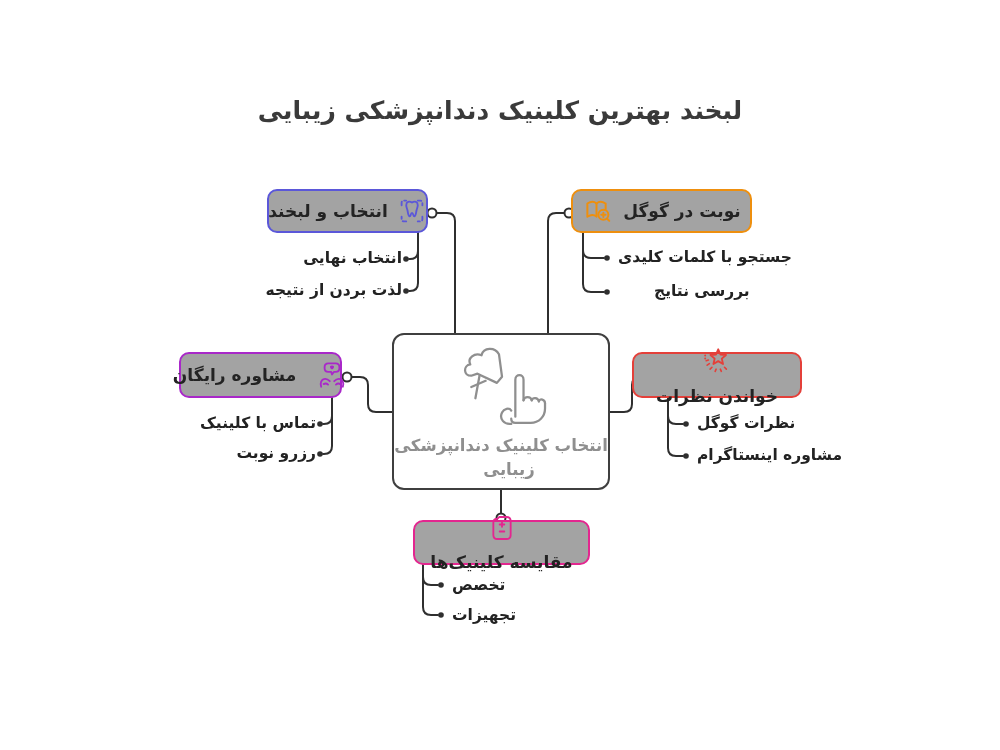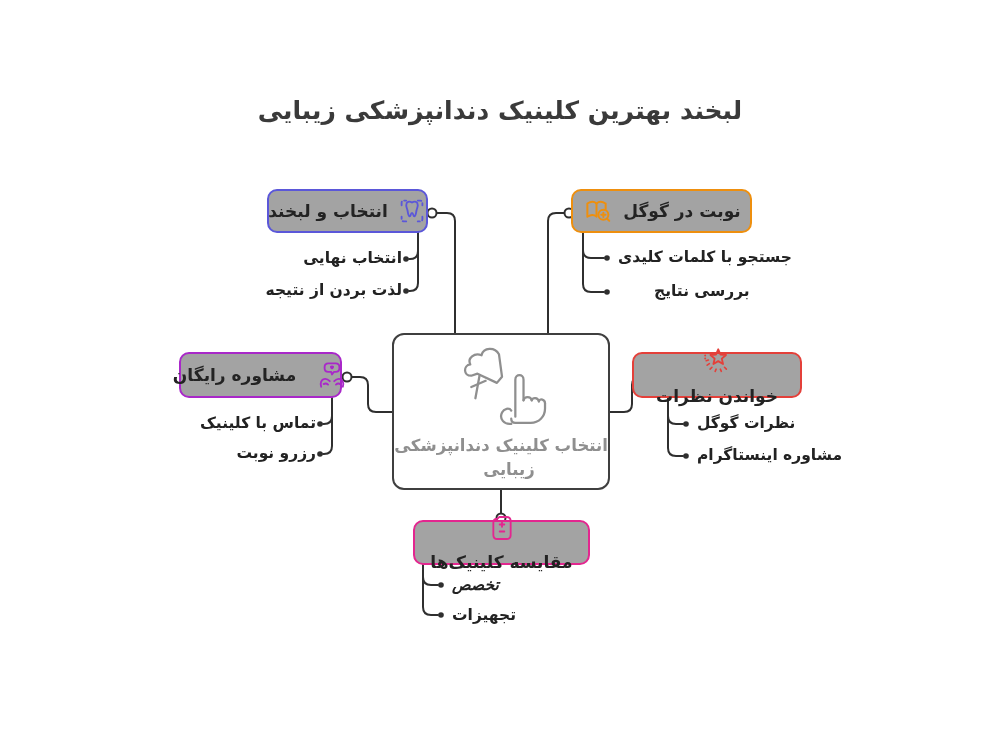--- a/index.html
+++ b/index.html
@@ -154,21 +154,21 @@
 <div class="sub anchor-left" style="left:697px;top:444px;">مشاوره اینستاگرام</div>
 
 <div class="node node-b">
   <svg class="icn" width="30" height="30" viewBox="0 0 26 26" fill="none" stroke="#E3268F" stroke-width="1.6" stroke-linecap="round" stroke-linejoin="round">
     <path d="M10.5,3.5 H17 Q20.5,3.5 20.5,7 V19 Q20.5,22.5 17,22.5 H9 Q5.5,22.5 5.5,19 V8.5 Q5.5,5 9,5 L10.5,3.5 Z"></path>
     <path d="M13,8 V12 M11,10 H15"></path>
     <path d="M11,16 H15"></path>
   </svg>
   <span class="lbl">مقایسه کلینیک‌ها</span>
 </div>
-<div class="sub anchor-left" style="left:452px;top:574px;font-style:italic;">تخصص</div>
+<div class="sub anchor-left" style="left:452px;top:574px;">تخصص</div>
 <div class="sub anchor-left" style="left:452px;top:604px;">تجهیزات</div>
 
 <div class="center-box">
   <svg class="icn" width="126" height="86" viewBox="0 0 120 84" fill="none" stroke="#8f8f8f" stroke-width="2.2" stroke-linecap="round" stroke-linejoin="round">
 
     <path d="M58,9 C54,2 43,2 41,10 C34,7 27,13 30,19 C23,20 23,30 31,30 L37,28 L56,37 L61,31 Z"></path>
     <path d="M39,30 L35,52"></path>
     <path d="M31,41 L45,35"></path>
 
     <path d="M70,77 C63,78 58,72 61,66 C63,62 68,61 70,64"></path>

